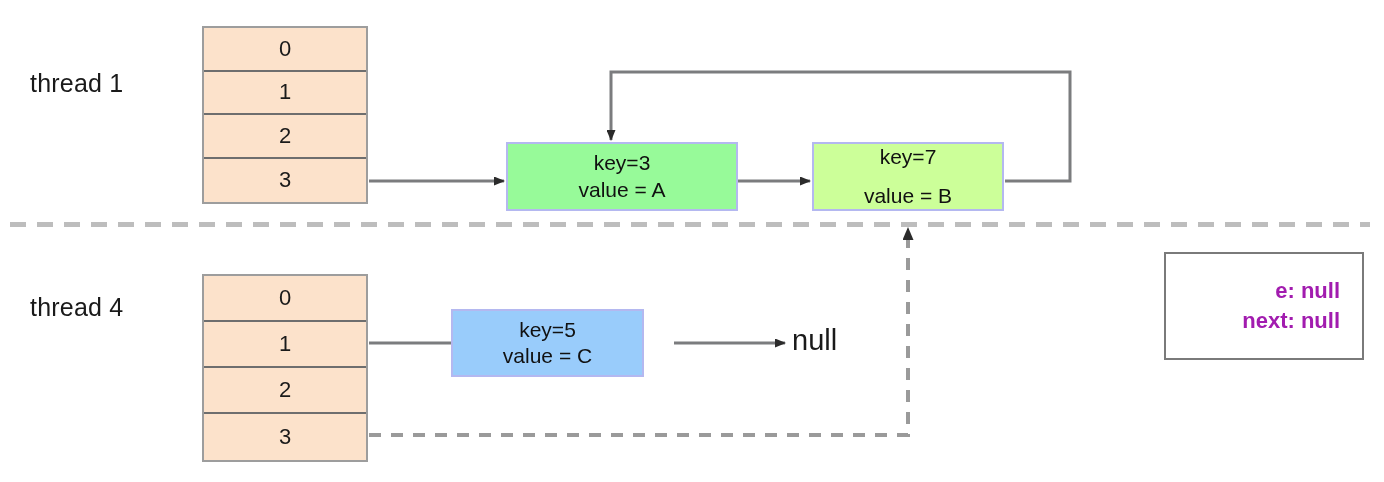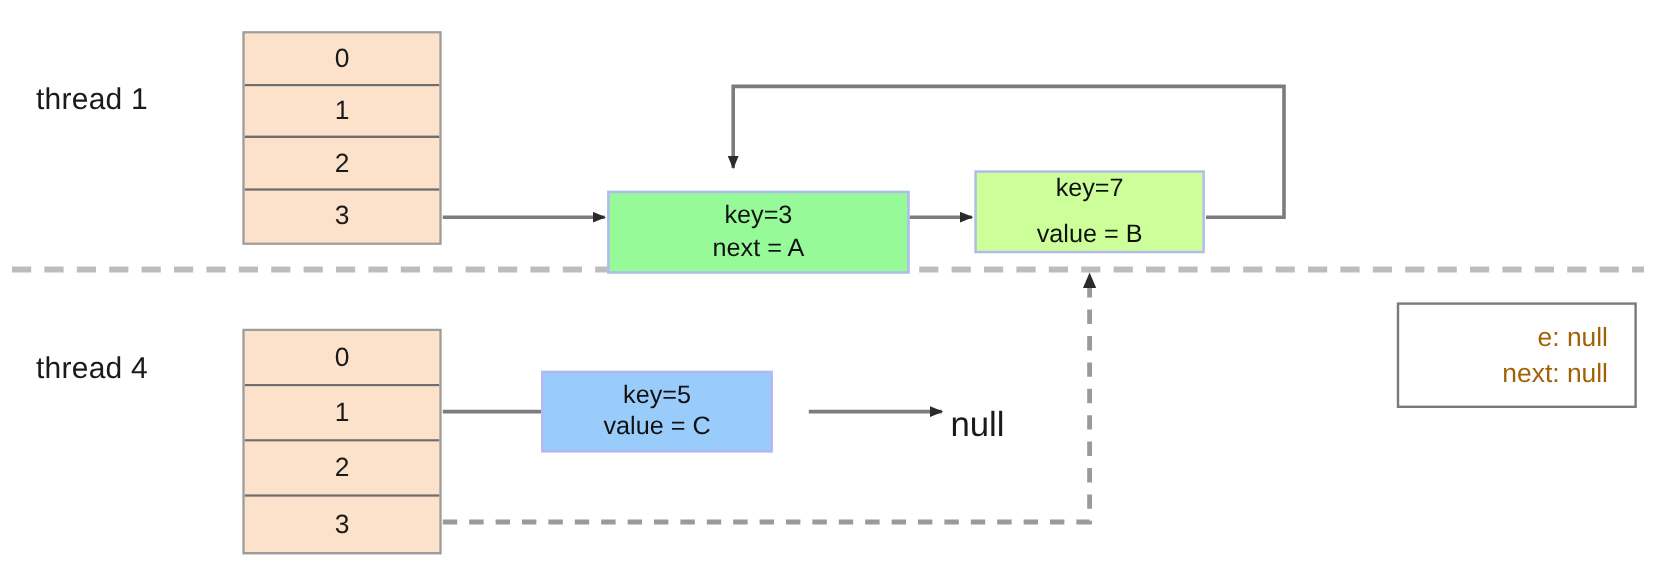--- a/index.html
+++ b/index.html
@@ -69,64 +69,63 @@
     display: flex;
     flex-direction: column;
     align-items: center;
     justify-content: center;
     font-size: 21px;
     color: #111111;
     line-height: 1.24;
     text-align: center;
   }
   #node-a {
-    left: 506px; top: 142px; width: 252px; height: 69px;
+    left: 506px; top: 142px; width: 232px; height: 69px;
     background: #97fa99;
-    margin-top: 17px;
   }
   #node-b {
     left: 812px; top: 142px; width: 192px; height: 69px;
     background: #ccff99;
     justify-content: space-between;
   }
   #node-c {
     left: 451px; top: 309px; width: 193px; height: 68px;
     background: #99ccfb;
   }
   .node-line { display: block; }
 
   
   #null-text {
     position: absolute;
     left: 792px;
     top: 324px;
     font-size: 29px;
     color: #1a1a1a;
     white-space: nowrap;
-    margin-top: 14px;
   }
 
   
   #state-box {
     position: absolute;
     left: 1164px;
     top: 252px;
     width: 200px;
-    height: 88px;
+    height: 108px;
     box-sizing: border-box;
     border: 2px solid #7a7a7a;
     background: #ffffff;
     display: flex;
     flex-direction: column;
     align-items: flex-end;
     justify-content: center;
     padding-right: 22px;
     font-size: 22px;
-    color: #a16207;
+    color: #a21caf;
     line-height: 1.35;
+    font-weight: bold;
   }
   .state-line { white-space: nowrap; }
 </style>
 </head>
 <body>
 
 <div id="canvas">
 
   <svg id="svg-layer" viewBox="0 0 1384 482" xmlns="http://www.w3.org/2000/svg">
     <defs>
@@ -157,21 +156,21 @@
 
   <div class="bucket-table" id="table-thread1">
     <div class="bucket-cell">0</div>
     <div class="bucket-cell">1</div>
     <div class="bucket-cell">2</div>
     <div class="bucket-cell">3</div>
   </div>
 
   <div class="node-box" id="node-a">
     <span class="node-line">key=3</span>
-    <span class="node-line">next = A</span>
+    <span class="node-line">value = A</span>
   </div>
 
   <div class="node-box" id="node-b">
     <span class="node-line">key=7</span>
     <span class="node-line">value = B</span>
   </div>
 
   <div class="thread-label" id="thread2-label">thread 4</div>
 
   <div class="bucket-table" id="table-thread2">

